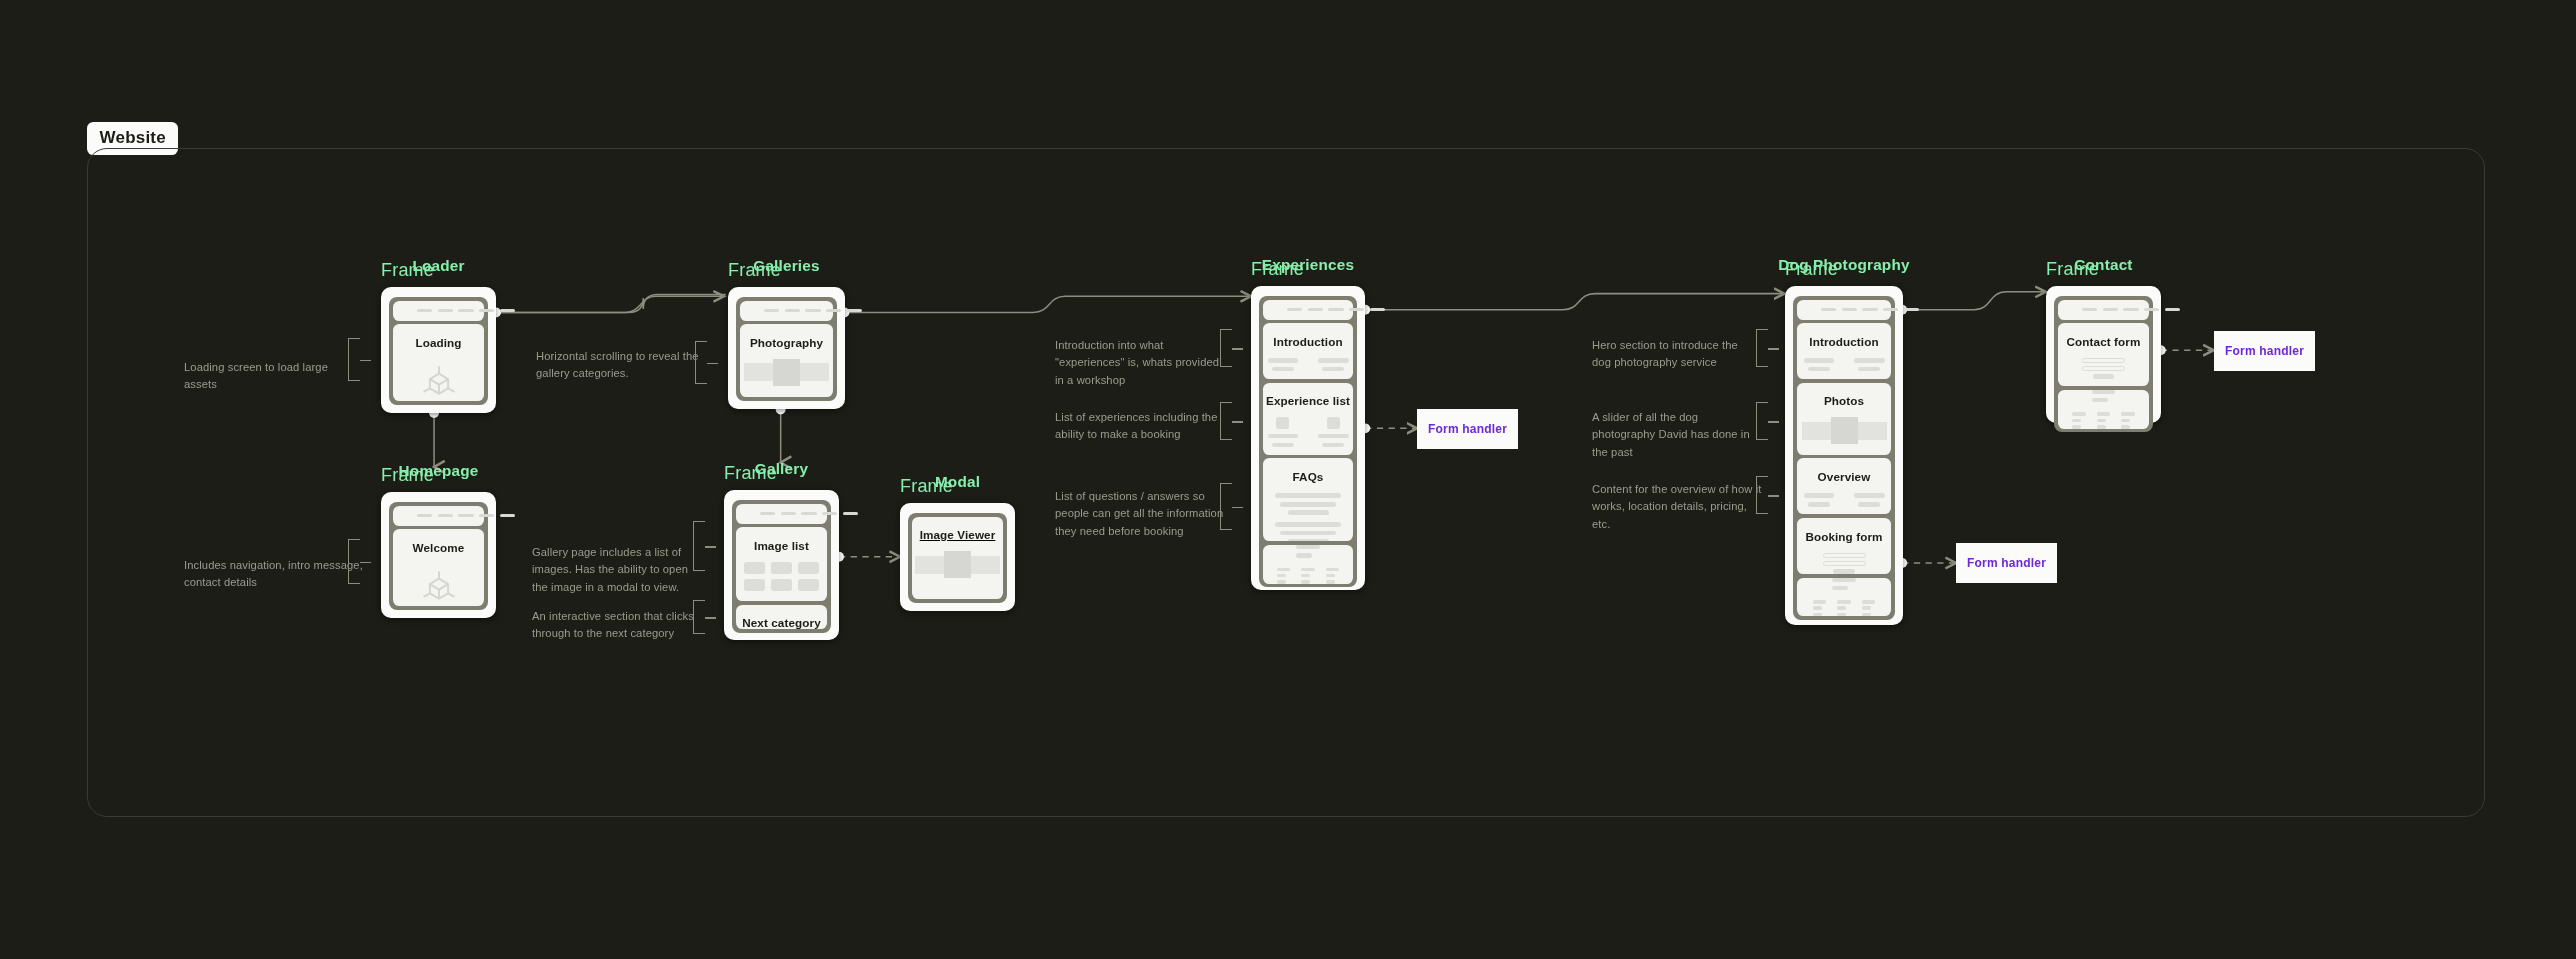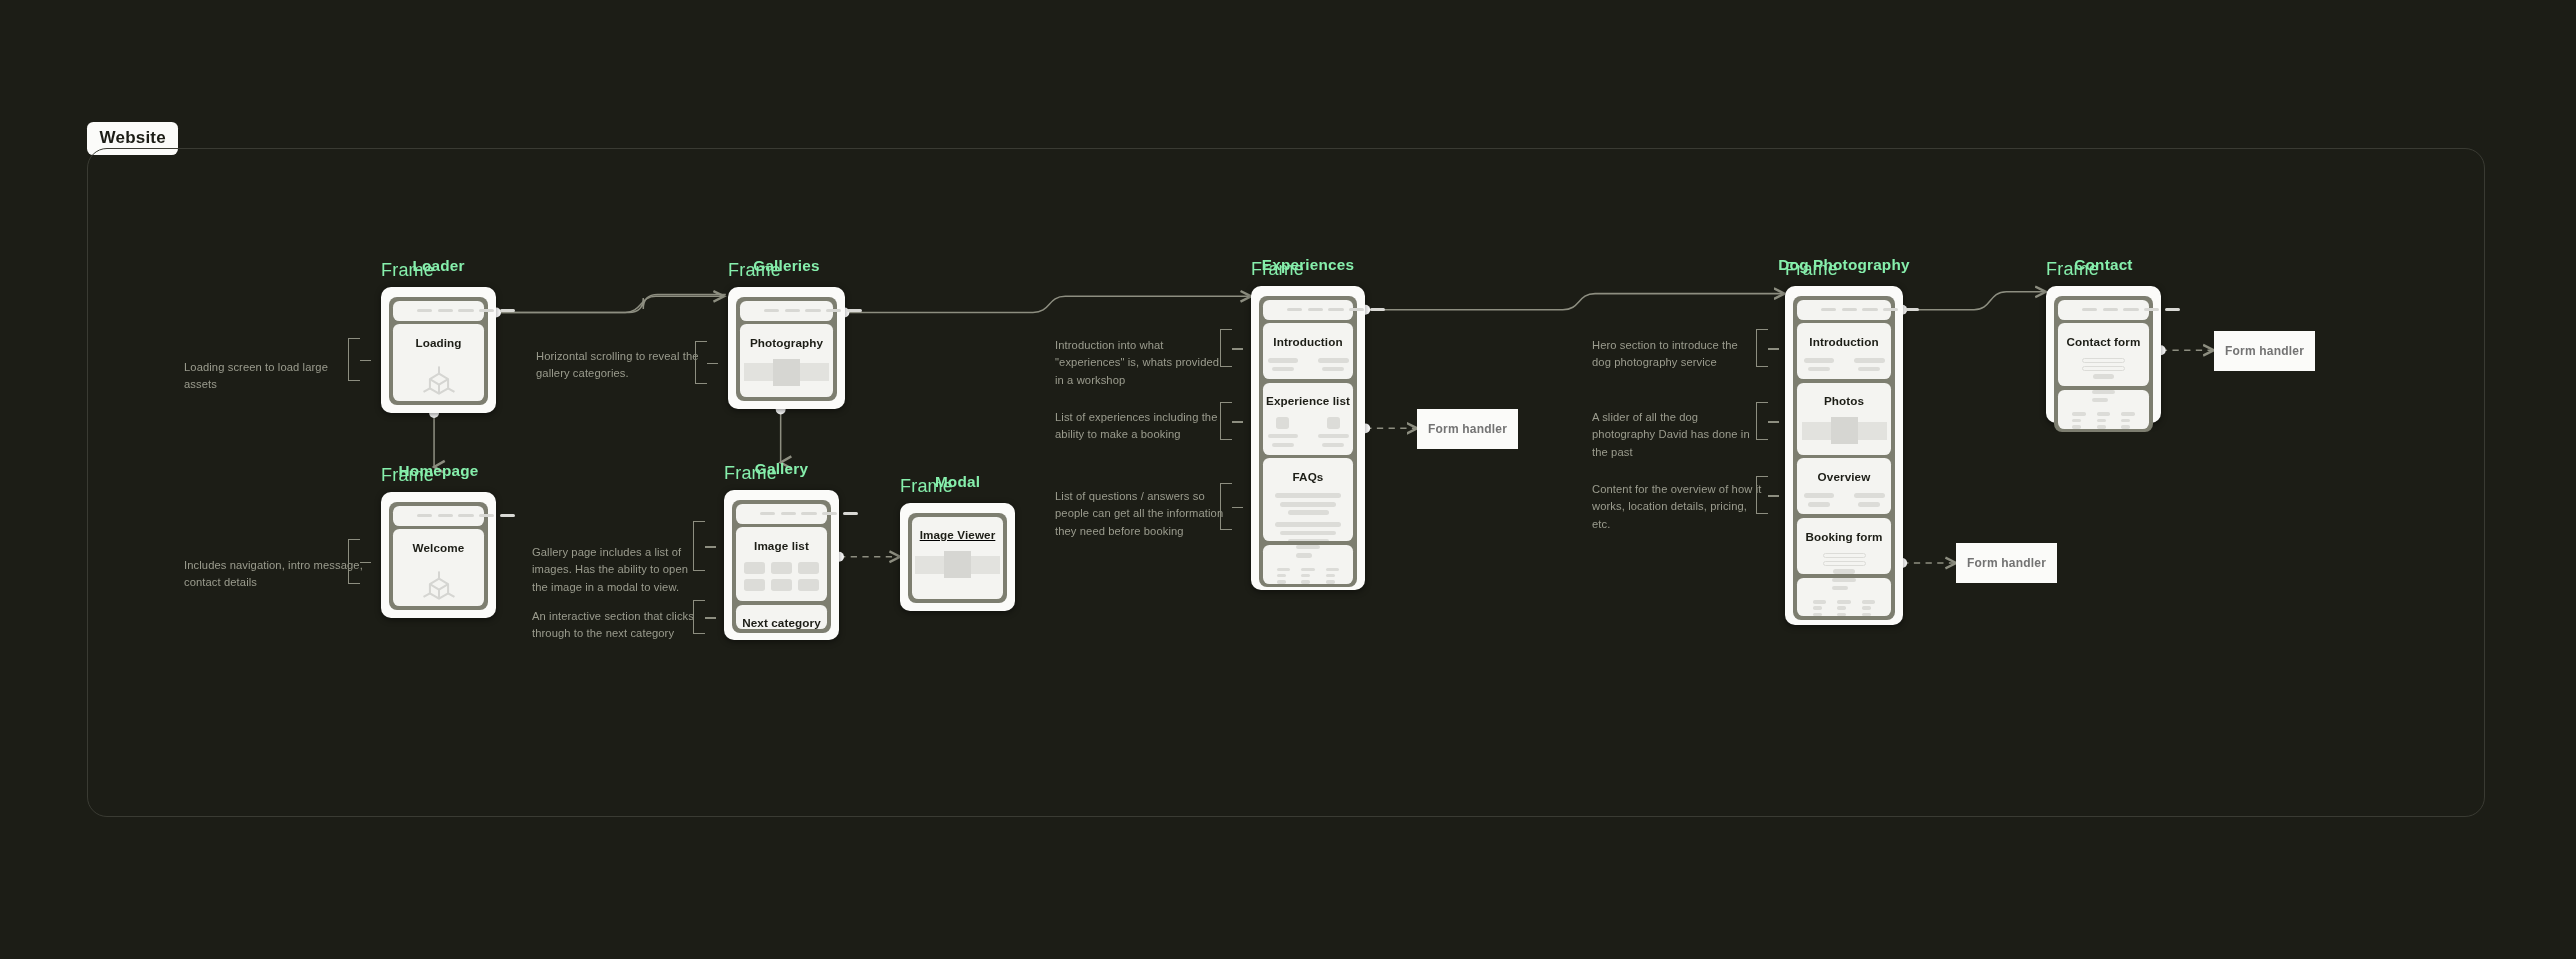--- a/index.html
+++ b/index.html
@@ -129,21 +129,21 @@
     position: absolute; border: 1.5px solid #8d8e80;
     border-right: none; border-radius: 0;
   }
   .bracket::after {
     content: ""; position: absolute; right: -11.7px; top: 50%;
     width: 11.7px; height: 1.5px; background: #8d8e80;
   }
 
   
   .handler {
-    position: absolute; background: #fbfbf9; color: #737373;
+    position: absolute; background: #fbfbf9; color: #6d28d9;
     font-size: 12px; font-weight: bold;
     display: flex; align-items: center; justify-content: center;
     letter-spacing: 0.2px;
   }
 
   
   svg.wires { position: absolute; left: 0; top: 0; width: 2576px; height: 959px; pointer-events: none; }
 </style>
 </head>
 <body>

